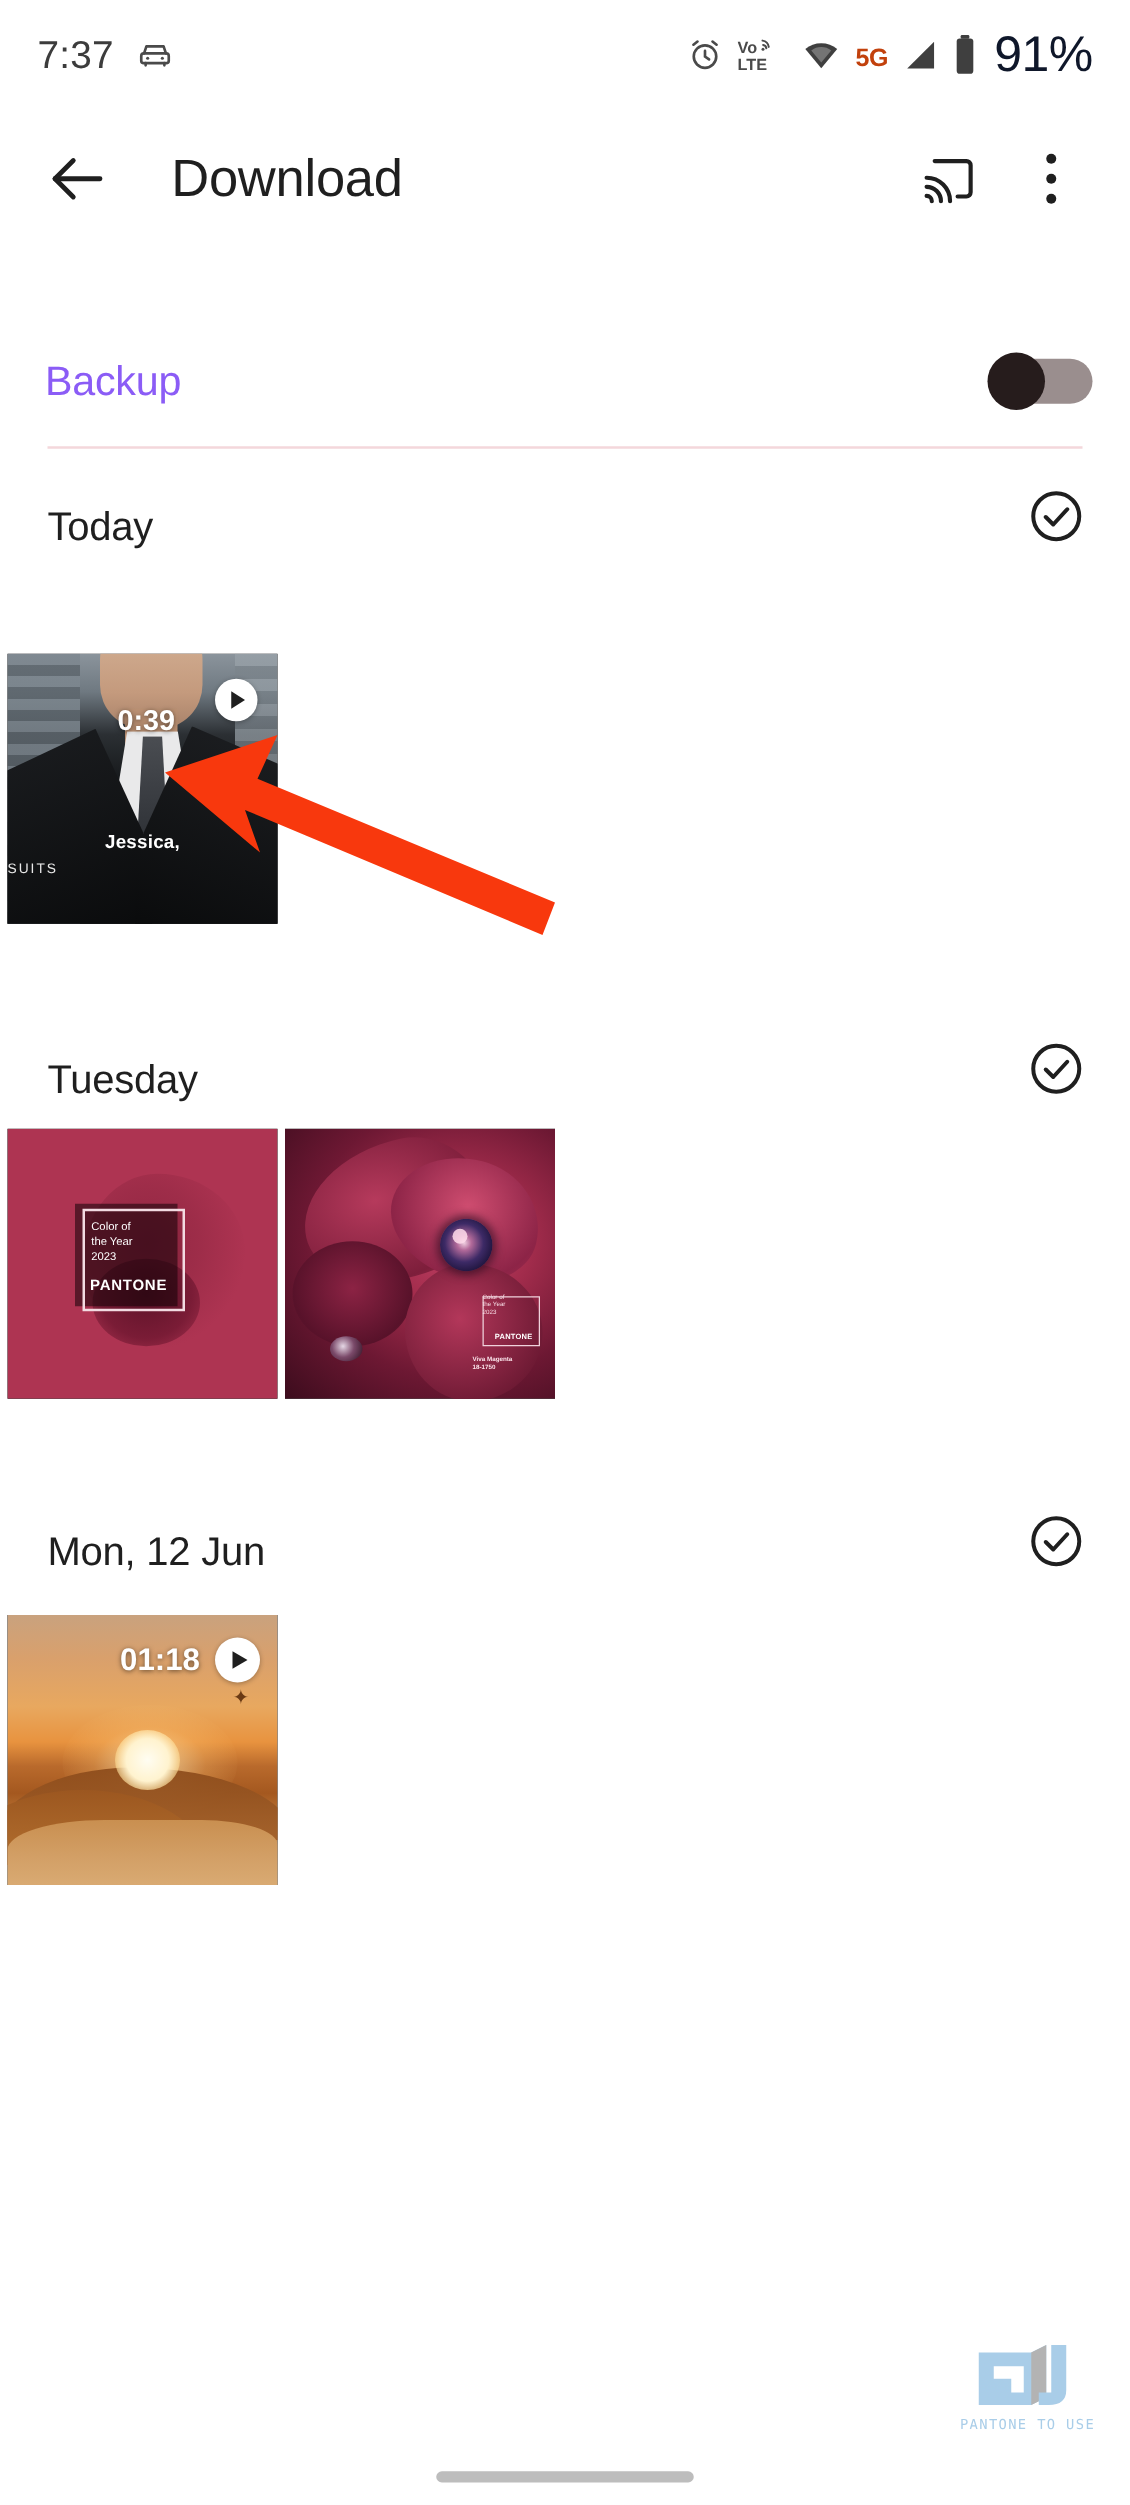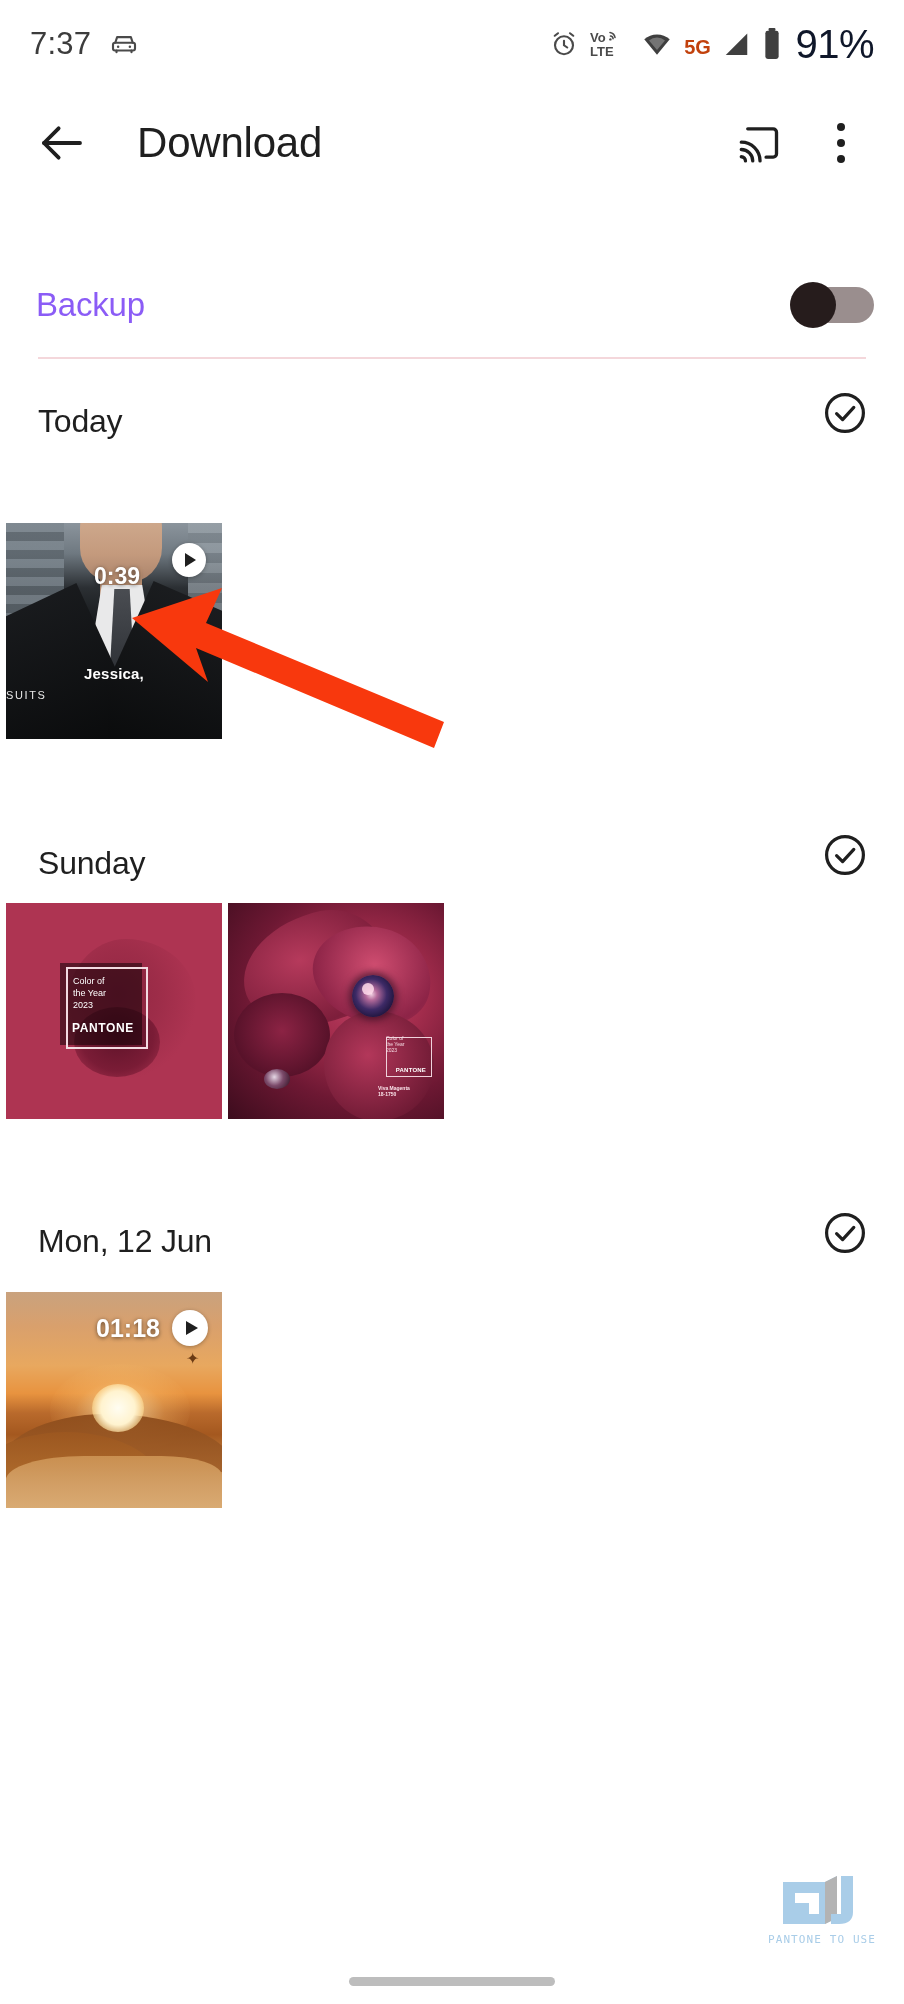--- a/index.html
+++ b/index.html
@@ -462,21 +462,21 @@
       <div class="suits-text1">Jessica,</div>
       <div class="suits-text2">SUITS</div>
       <div class="dur-text" style="left:88px; top:24px; font-size:23px;margin-top:16px;">0:39</div>
       <div class="play-badge" style="right:16px; top:20px; width:34px; height:34px;">
         <span class="play-tri" style="border-left-width:11px;border-top-width:7px;border-bottom-width:7px;margin-left:3px;"></span>
       </div>
     </div>
   </div>
 
   <div class="section-header" style="top:820px;">
-    <span class="section-title">Sunday</span>
+    <span class="section-title">Tuesday</span>
     <span class="sh-spacer"></span>
     <span class="check-circle">
       <svg width="48" height="48" viewBox="0 0 24 24" fill="none" stroke="#1f1f1f" stroke-width="1.6" stroke-linecap="round" stroke-linejoin="round">
         <circle cx="12" cy="12" r="9.2"></circle>
         <path d="M7.8 12.3 10.8 15.3 16.4 9.2"></path>
       </svg>
     </span>
   </div>
 
   <div class="thumb-row" style="top:903px;">

